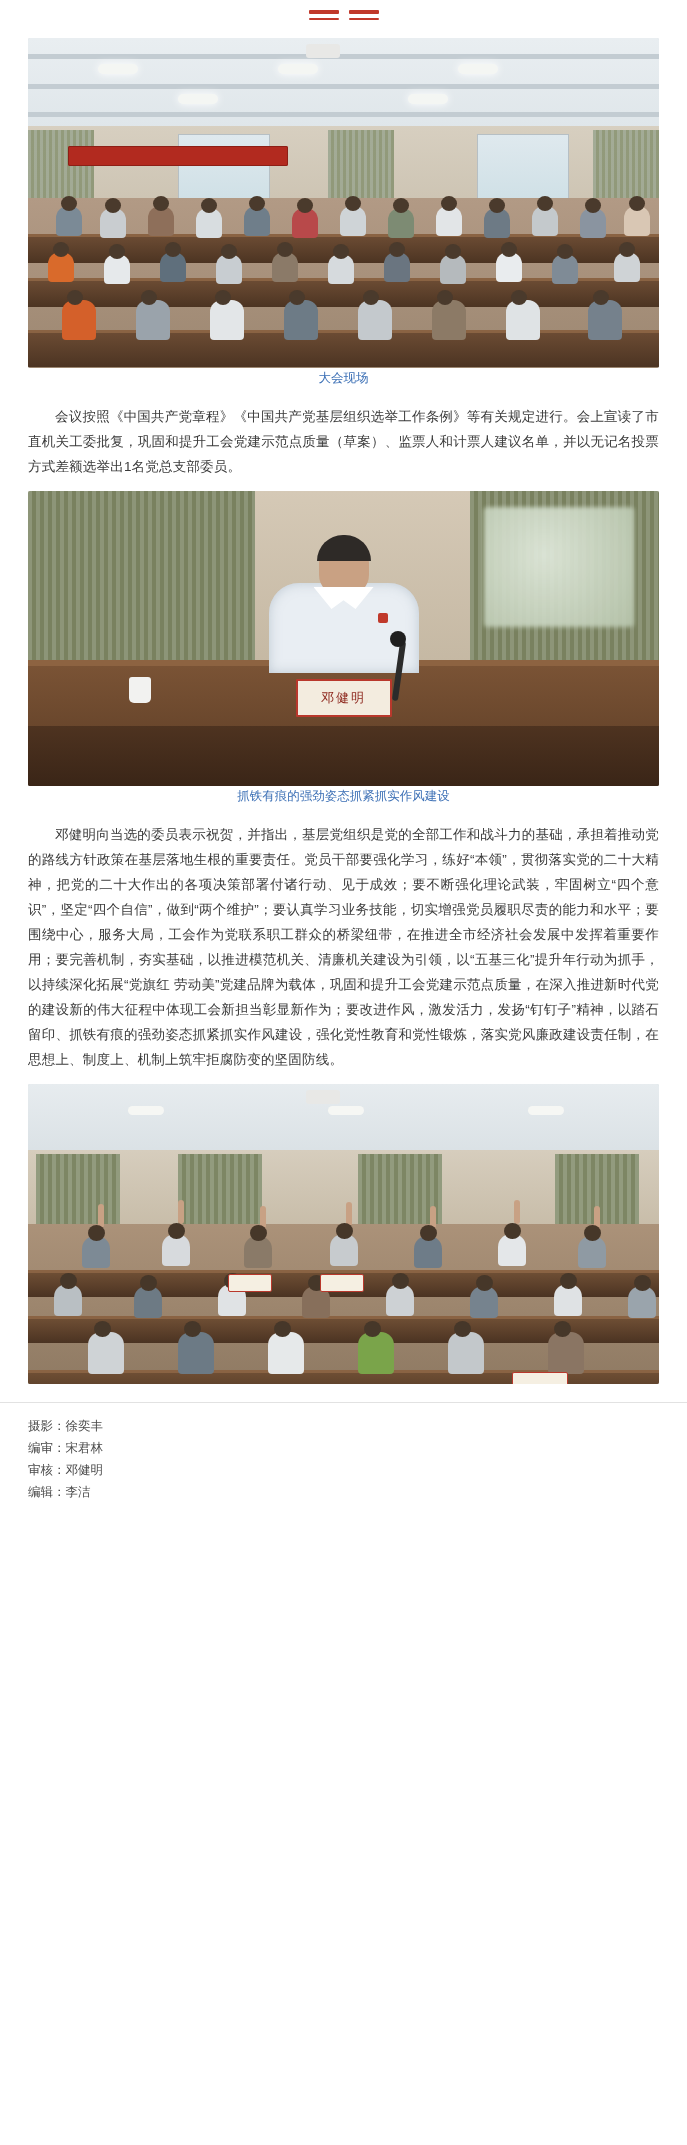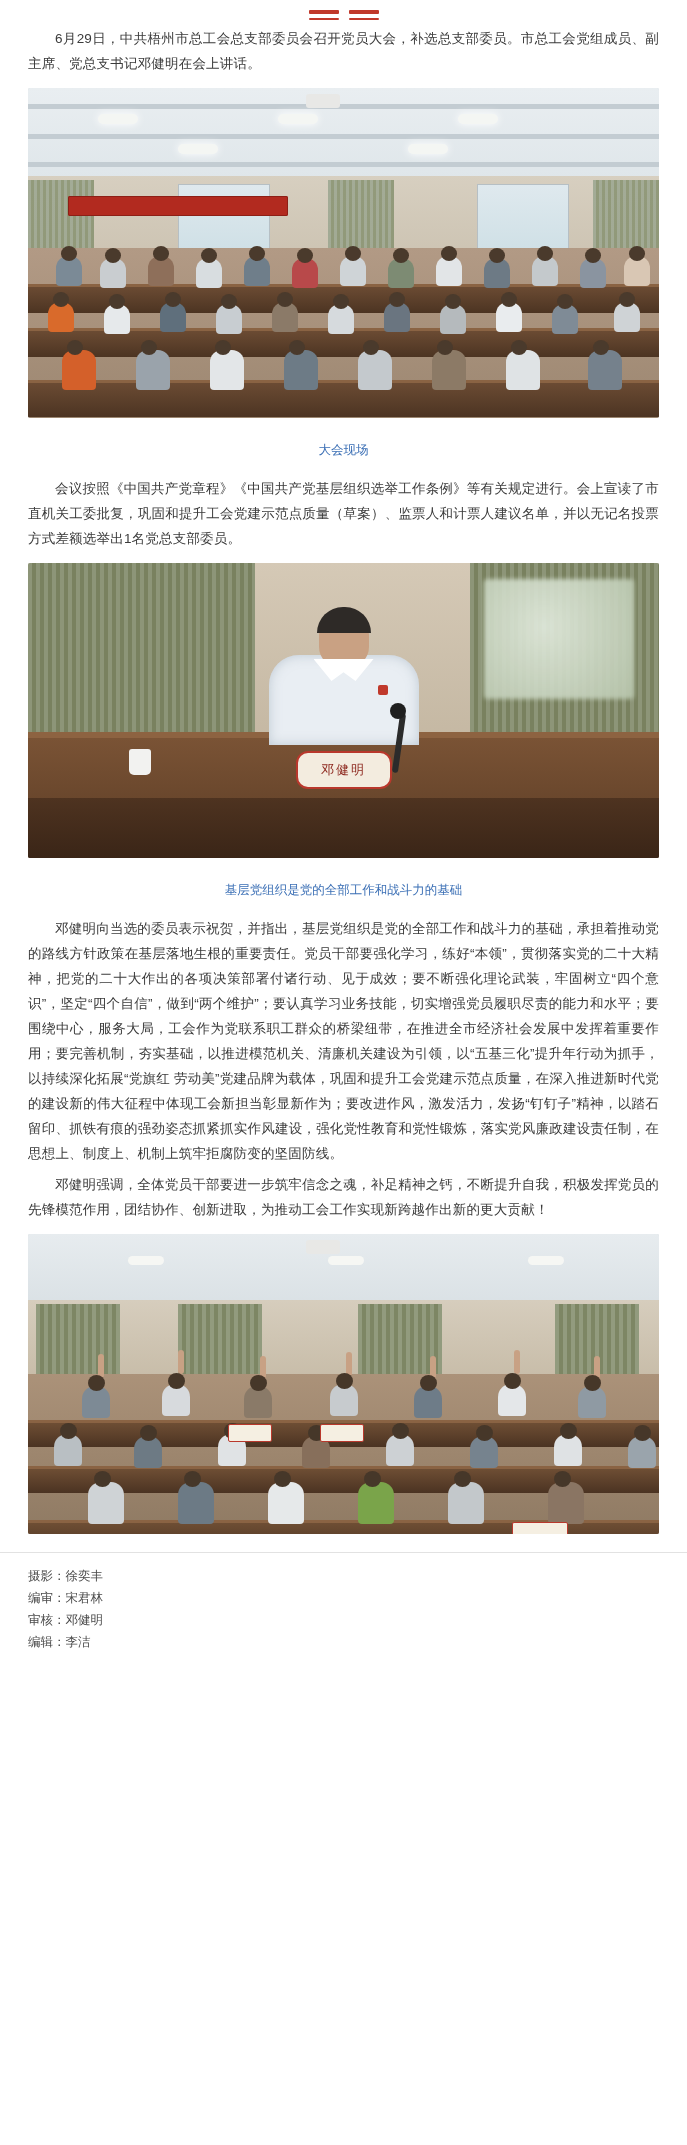--- a/index.html
+++ b/index.html
@@ -63,21 +63,21 @@
     width: 100%;
     display: block;
     border-radius: 2px;
     position: relative;
     overflow: hidden;
   }
   .caption {
     text-align: center;
     color: #3b6fb5;
     font-size: 12.5px;
-    margin: 22px 0 16px 0;
+    margin: 0 0 16px 0;
     line-height: 20px;
   }
   .credits {
     border-top: 1px solid #e2e2e2;
     margin-top: 18px;
     padding: 12px 28px 18px 28px;
     font-size: 12.5px;
     line-height: 22px;
     color: #4a4a4a;
   }
@@ -184,21 +184,21 @@
     position:absolute; left:calc(50% + 52px); top:150px; width:6px; height:60px;
     background:#2b2b2b; border-radius:3px; transform: rotate(8deg);
   }
   .ph2 .mic-head {
     position:absolute; left:calc(50% + 46px); top:140px; width:16px; height:16px;
     background:#1f1f1f; border-radius:50%;
   }
   .ph2 .nameplate {
     position:absolute; left:50%; transform:translateX(-50%); top:188px;
     width:92px; height:34px; background:#f3ecdf; border:2px solid #b9382c;
-    border-radius:12px; display:flex; align-items:center; justify-content:center;
+    border-radius:1px; display:flex; align-items:center; justify-content:center;
     color:#8e2a20; font-size:13px; letter-spacing:2px;
   }
   .ph2 .cup {
     position:absolute; left:16%; top:186px; width:22px; height:26px;
     background:#f2f2f0; border-radius:3px 3px 5px 5px;
   }
 
   
   .ph3 { height: 300px; background: linear-gradient(#cdd4d8,#b4bdc2); }
   .ph3 .ceil {
@@ -251,21 +251,20 @@
       <div class="bar thin"></div>
     </div>
     <div class="stack">
       <div class="bar"></div>
       <div class="bar thin"></div>
     </div>
   </div>
 
   <div class="content">
 
-    <p class="para">6月29日，中共梧州市总工会总支部委员会召开党员大会，补选总支部委员。市总工会党组成员、副主席、党总支书记邓健明在会上讲话。</p>
 
     <div class="figure">
       <div class="photo ph1">
         <div class="ceiling"></div>
         <div class="beam" style="top:16px"></div>
         <div class="beam" style="top:46px"></div>
         <div class="beam" style="top:74px"></div>
         <div class="light" style="left:70px;top:26px"></div>
         <div class="light" style="left:250px;top:26px"></div>
         <div class="light" style="left:430px;top:26px"></div>
@@ -338,25 +337,24 @@
         <div class="body"></div>
         <div class="head"></div>
         <div class="hair"></div>
         <div class="collar"></div>
         <div class="badge"></div>
         <div class="mic"></div>
         <div class="mic-head"></div>
         <div class="cup"></div>
         <div class="nameplate">邓健明</div>
       </div>
-      <div class="caption">基层党组织是党的全部工作和战斗力的基础</div>
+      <div class="caption">抓铁有痕的强劲姿态抓紧抓实作风建设</div>
     </div>
 
     <p class="para">邓健明向当选的委员表示祝贺，并指出，基层党组织是党的全部工作和战斗力的基础，承担着推动党的路线方针政策在基层落地生根的重要责任。党员干部要强化学习，练好“本领”，贯彻落实党的二十大精神，把党的二十大作出的各项决策部署付诸行动、见于成效；要不断强化理论武装，牢固树立“四个意识”，坚定“四个自信”，做到“两个维护”；要认真学习业务技能，切实增强党员履职尽责的能力和水平；要围绕中心，服务大局，工会作为党联系职工群众的桥梁纽带，在推进全市经济社会发展中发挥着重要作用；要完善机制，夯实基础，以推进模范机关、清廉机关建设为引领，以“五基三化”提升年行动为抓手，以持续深化拓展“党旗红 劳动美”党建品牌为载体，巩固和提升工会党建示范点质量，在深入推进新时代党的建设新的伟大征程中体现工会新担当彰显新作为；要改进作风，激发活力，发扬“钉钉子”精神，以踏石留印、抓铁有痕的强劲姿态抓紧抓实作风建设，强化党性教育和党性锻炼，落实党风廉政建设责任制，在思想上、制度上、机制上筑牢拒腐防变的坚固防线。</p>
-    <p class="para">邓健明强调，全体党员干部要进一步筑牢信念之魂，补足精神之钙，不断提升自我，积极发挥党员的先锋模范作用，团结协作、创新进取，为推动工会工作实现新跨越作出新的更大贡献！</p>
 
     <div class="figure">
       <div class="photo ph3">
         <div class="ceil"></div>
         <div class="light" style="position:absolute;left:100px;top:22px;width:36px;height:9px;border-radius:5px;background:#f6f7f4"></div>
         <div class="light" style="position:absolute;left:300px;top:22px;width:36px;height:9px;border-radius:5px;background:#f6f7f4"></div>
         <div class="light" style="position:absolute;left:500px;top:22px;width:36px;height:9px;border-radius:5px;background:#f6f7f4"></div>
         <div class="proj"></div>
         <div class="wall"></div>
         <div class="panel" style="left:8px"></div>

